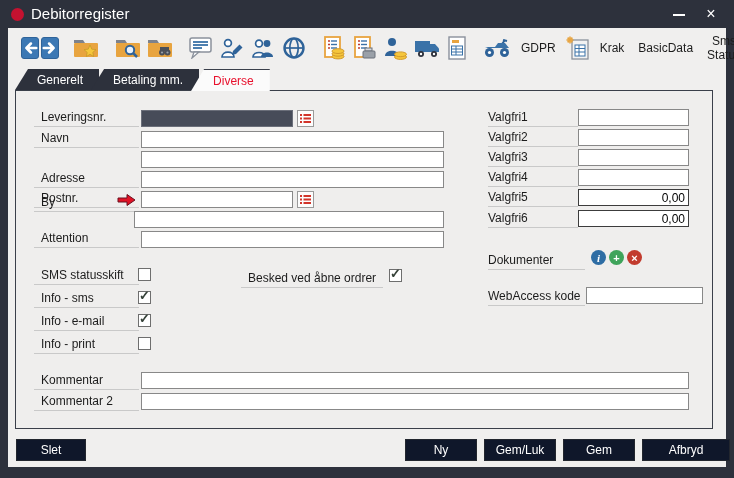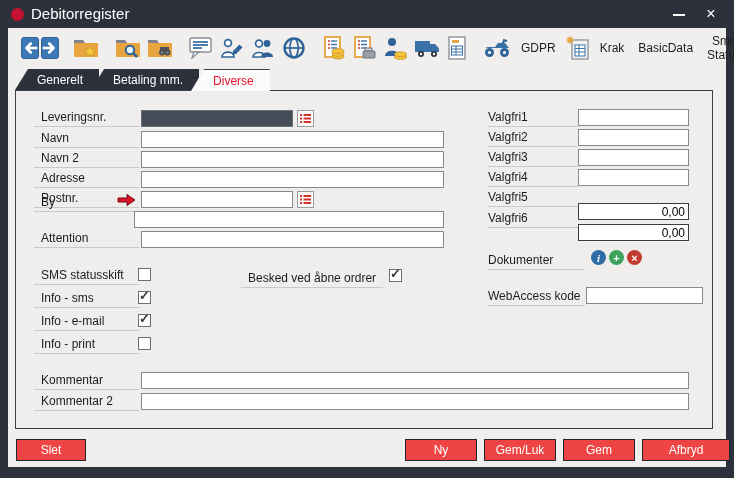--- a/index.html
+++ b/index.html
@@ -28,31 +28,31 @@
   .tabstrip { position:absolute; top:41px; left:7px; height:22px; display:flex; z-index:3; }
   .tab { height:21px; background:#2d313c; color:#fff; font-size:12px; display:flex; align-items:center; justify-content:center; padding:0 16px 0 22px; clip-path:polygon(13px 0, 100% 0, 100% 100%, 0 100%); margin-left:-8px; cursor:pointer; }
   .tab:first-child { margin-left:0; }
   .tab.active { background:#fbfbfb; color:#e8112d; height:22px; border-top:1px solid #3a3f4a; }
   
   .panel { position:absolute; top:62px; left:7px; width:698px; height:339px; border:1px solid #3a3f4a; background:#efeeed; z-index:2; }
   .flabel { position:absolute; font-size:12px; color:#1c1c1c; height:17px; border-bottom:1px solid #c9c9c9; padding-left:7px; width:105px; left:18px; }
   .rlabel { position:absolute; font-size:12px; color:#1c1c1c; height:17px; border-bottom:1px solid #c9c9c9; width:90px; left:472px; }
   .finput { position:absolute; height:17px; border:1px solid #888; background:#fff; font-size:12px; padding:0 3px; font-family:"Liberation Sans",sans-serif; }
   .finput.dark { background:#474c59; border:1px solid #6b6f7a; }
-  .finput.num { border:1px solid #3c3c3c; text-align:right;margin-top:14px; }
+  .finput.num { border:1px solid #3c3c3c; text-align:right; }
   .lookup-btn { position:absolute; width:17px; height:17px; background:#fdfdfd; border:1px solid #9a9a9a; display:flex; align-items:center; justify-content:center; padding:0; cursor:pointer; }
   .checkbox { position:absolute; width:13px; height:13px; background:#fff; border:1px solid #6e6e6e; }
   .checkmark { position:absolute; left:0px; top:-4px; font-size:13px; font-weight:bold; color:#37433a; }
   .red-arrow { position:absolute; }
   .doc-ico { position:absolute; width:15px; height:15px; border-radius:50%; color:#fff; font-size:11px; font-weight:bold; display:flex; align-items:center; justify-content:center; cursor:pointer; }
   .doc-info { background:#2e6da4; font-style:italic; font-family:"Liberation Serif",serif; }
   .doc-add { background:#3fa45b; }
   .doc-del { background:#c23b2e; }
   
-  .dlg-btn { position:absolute; height:22px; background:#ef4444; color:#fff; border:1px solid #22262e; font-size:12px; cursor:pointer; font-family:"Liberation Sans",sans-serif; }
+  .dlg-btn { position:absolute; height:22px; background:#0f172a; color:#fff; border:1px solid #22262e; font-size:12px; cursor:pointer; font-family:"Liberation Sans",sans-serif; }
 </style>
 </head>
 <body>
 
 <div class="window">
 
   <div class="titlebar">
     <span class="title-dot"></span>
     <span class="title-text">Debitorregister</span>
     <button class="win-btn btn-min"><span class="min-bar"></span></button>
@@ -254,21 +254,20 @@
               <rect x="3.5" y="4.5" width="7.5" height="2"></rect>
               <rect x="0" y="8" width="2" height="2"></rect>
               <rect x="3.5" y="8" width="7.5" height="2"></rect>
             </g>
           </svg>
       </button>
 
       <span class="flabel" style="top:40px">Navn</span>
       <input class="finput" style="top: 40px; left: 125px; width: 303px;" value="">
 
-      <span class="flabel" style="top:60px">Navn 2</span>
       <input class="finput" style="top: 60px; left: 125px; width: 303px;" value="">
 
       <span class="flabel" style="top:80px">Adresse</span>
       <input class="finput" style="top: 80px; left: 125px; width: 303px;" value="">
 
       <span class="flabel" style="top:100px">Postnr.</span>
       <span class="red-arrow" style="top:102px;left:101px">
         <svg width="19" height="14" viewBox="0 0 19 14">
             <path d="M1 5h9V1.5L18 7l-8 5.5V9H1z" fill="#e01225" stroke="#6b1020" stroke-width="1"></path>
           </svg>

